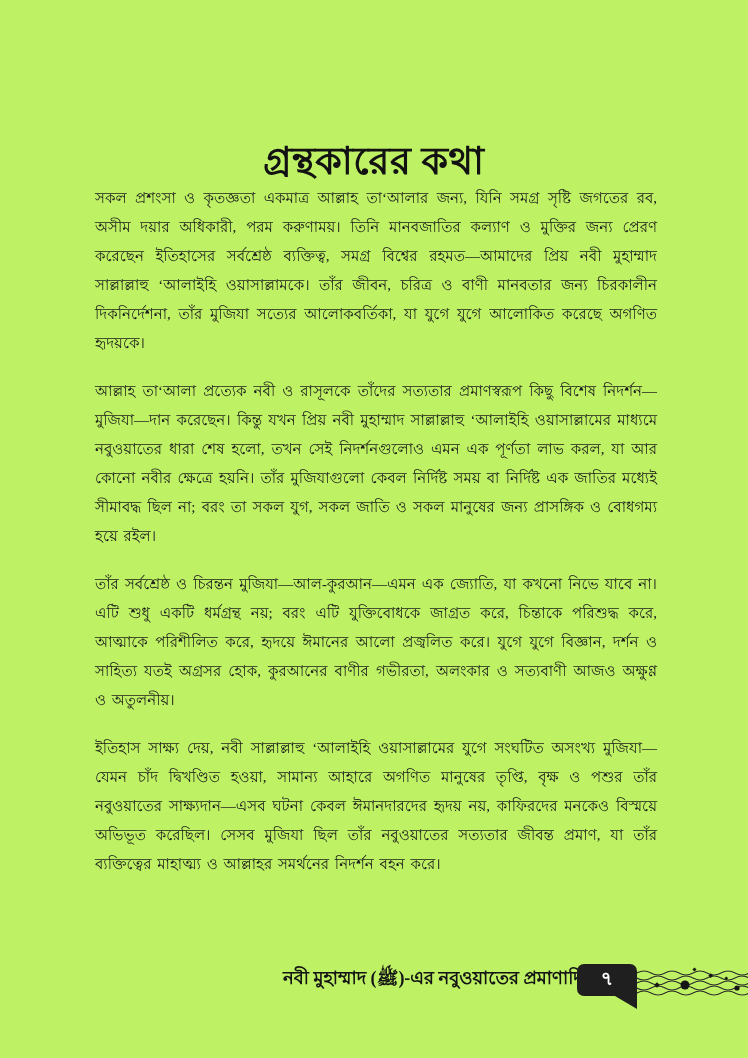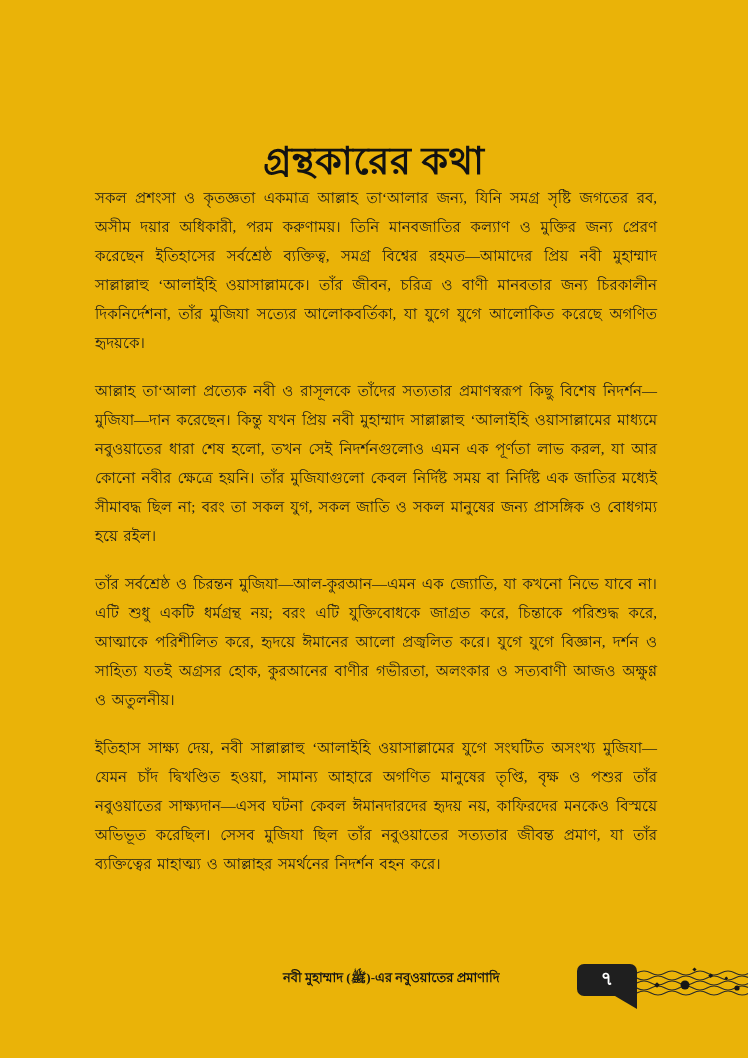--- a/index.html
+++ b/index.html
@@ -4,21 +4,21 @@
 <style>
   html, body {
     margin: 0;
     padding: 0;
     background: #e8e8e8;
   }
   .sheet {
     position: relative;
     width: 748px;
     height: 1058px;
-    background: #eab308;
+    background: #bef264;
     overflow: hidden;
     color: #1b1b1b;
     font-family: "Liberation Serif", "DejaVu Serif", serif;
   }
   .page-title {
     position: absolute;
     top: 112px;
     left: 0;
     width: 748px;
     text-align: center;
@@ -47,21 +47,21 @@
     position: absolute;
     left: 0;
     top: 958px;
     width: 748px;
     height: 60px;
   }
   .footer-title {
     position: absolute;
     left: 283px;
     top: 8px;
-    font-size: 13px;
+    font-size: 18px;
     line-height: 24px;
     font-weight: bold;
     color: #141414;
     white-space: nowrap;
   }
   .page-badge {
     position: absolute;
     left: 577px;
     top: 6px;
     width: 60px;

